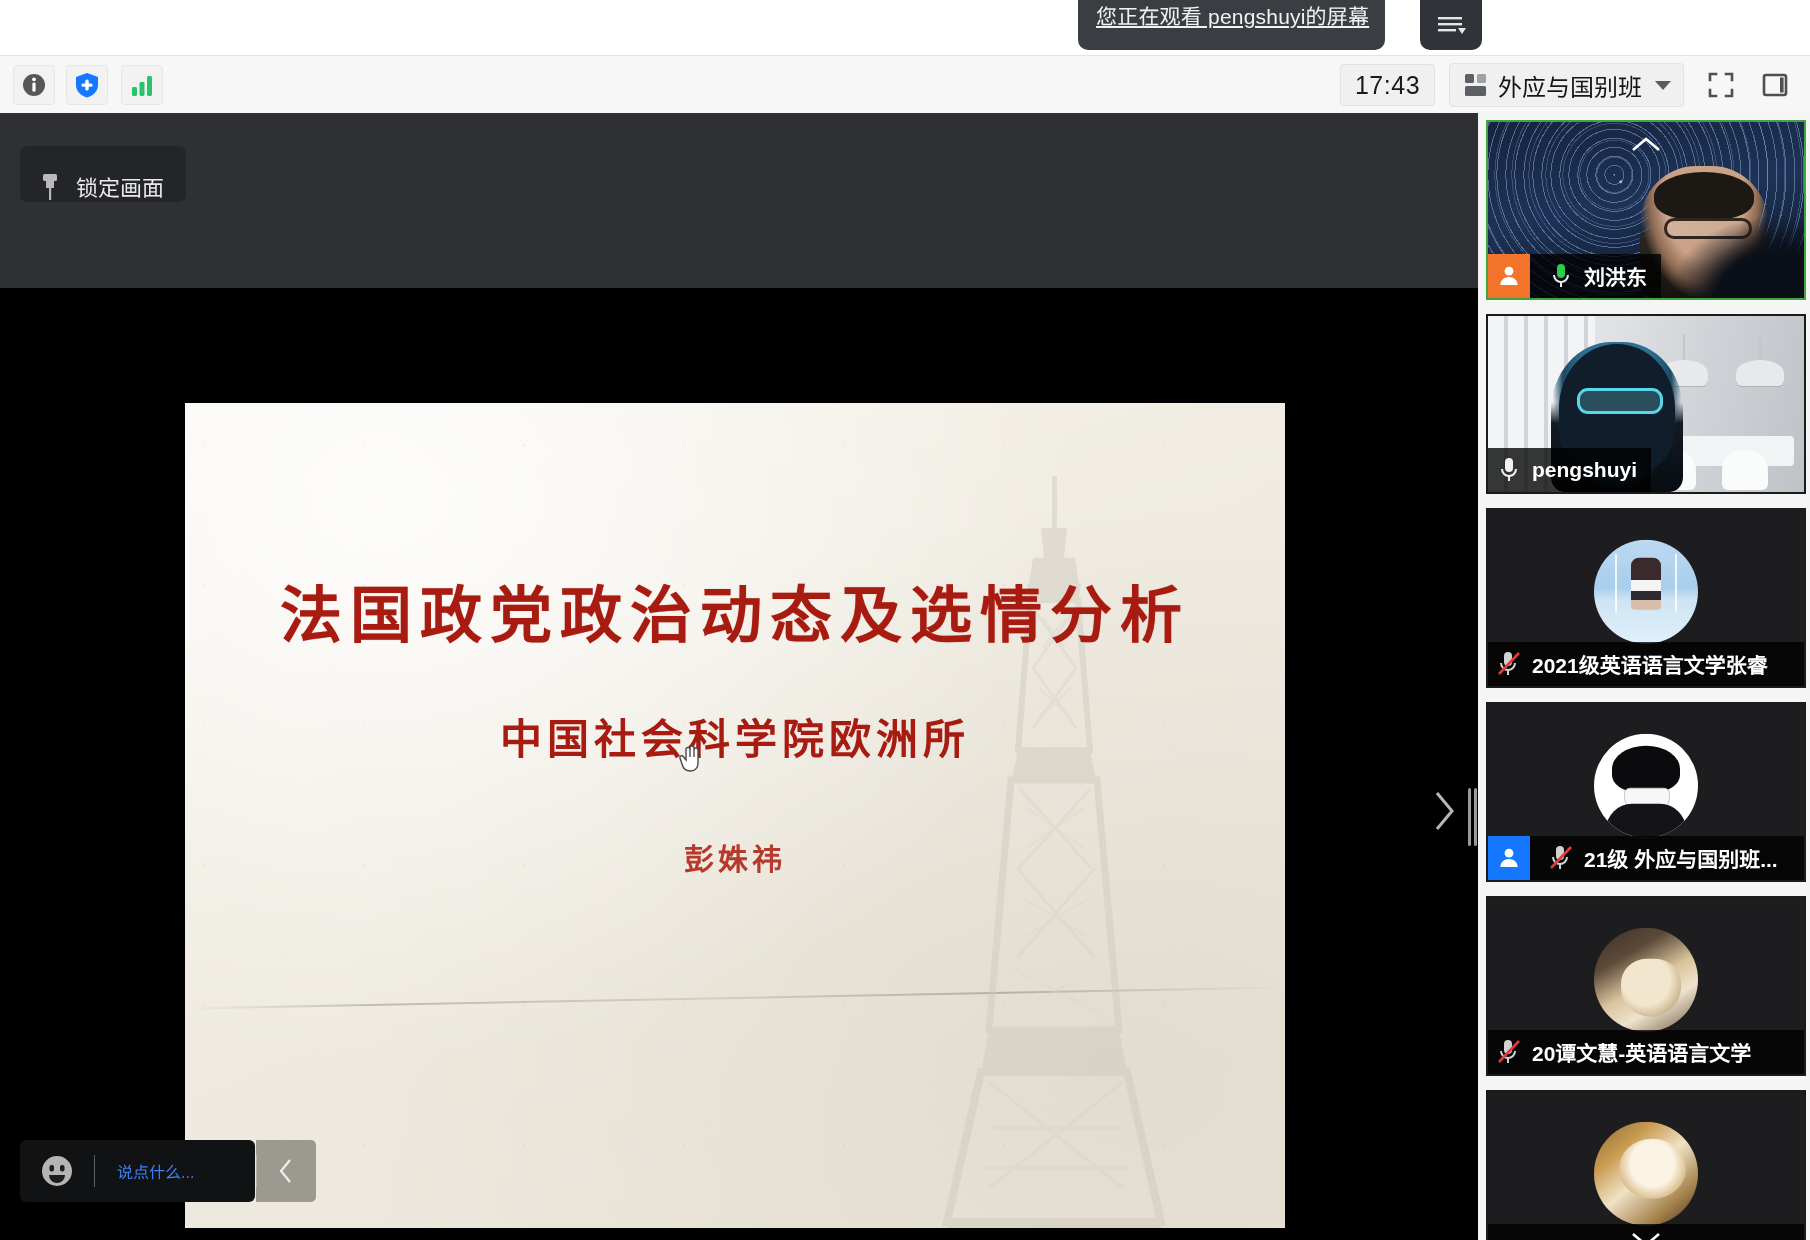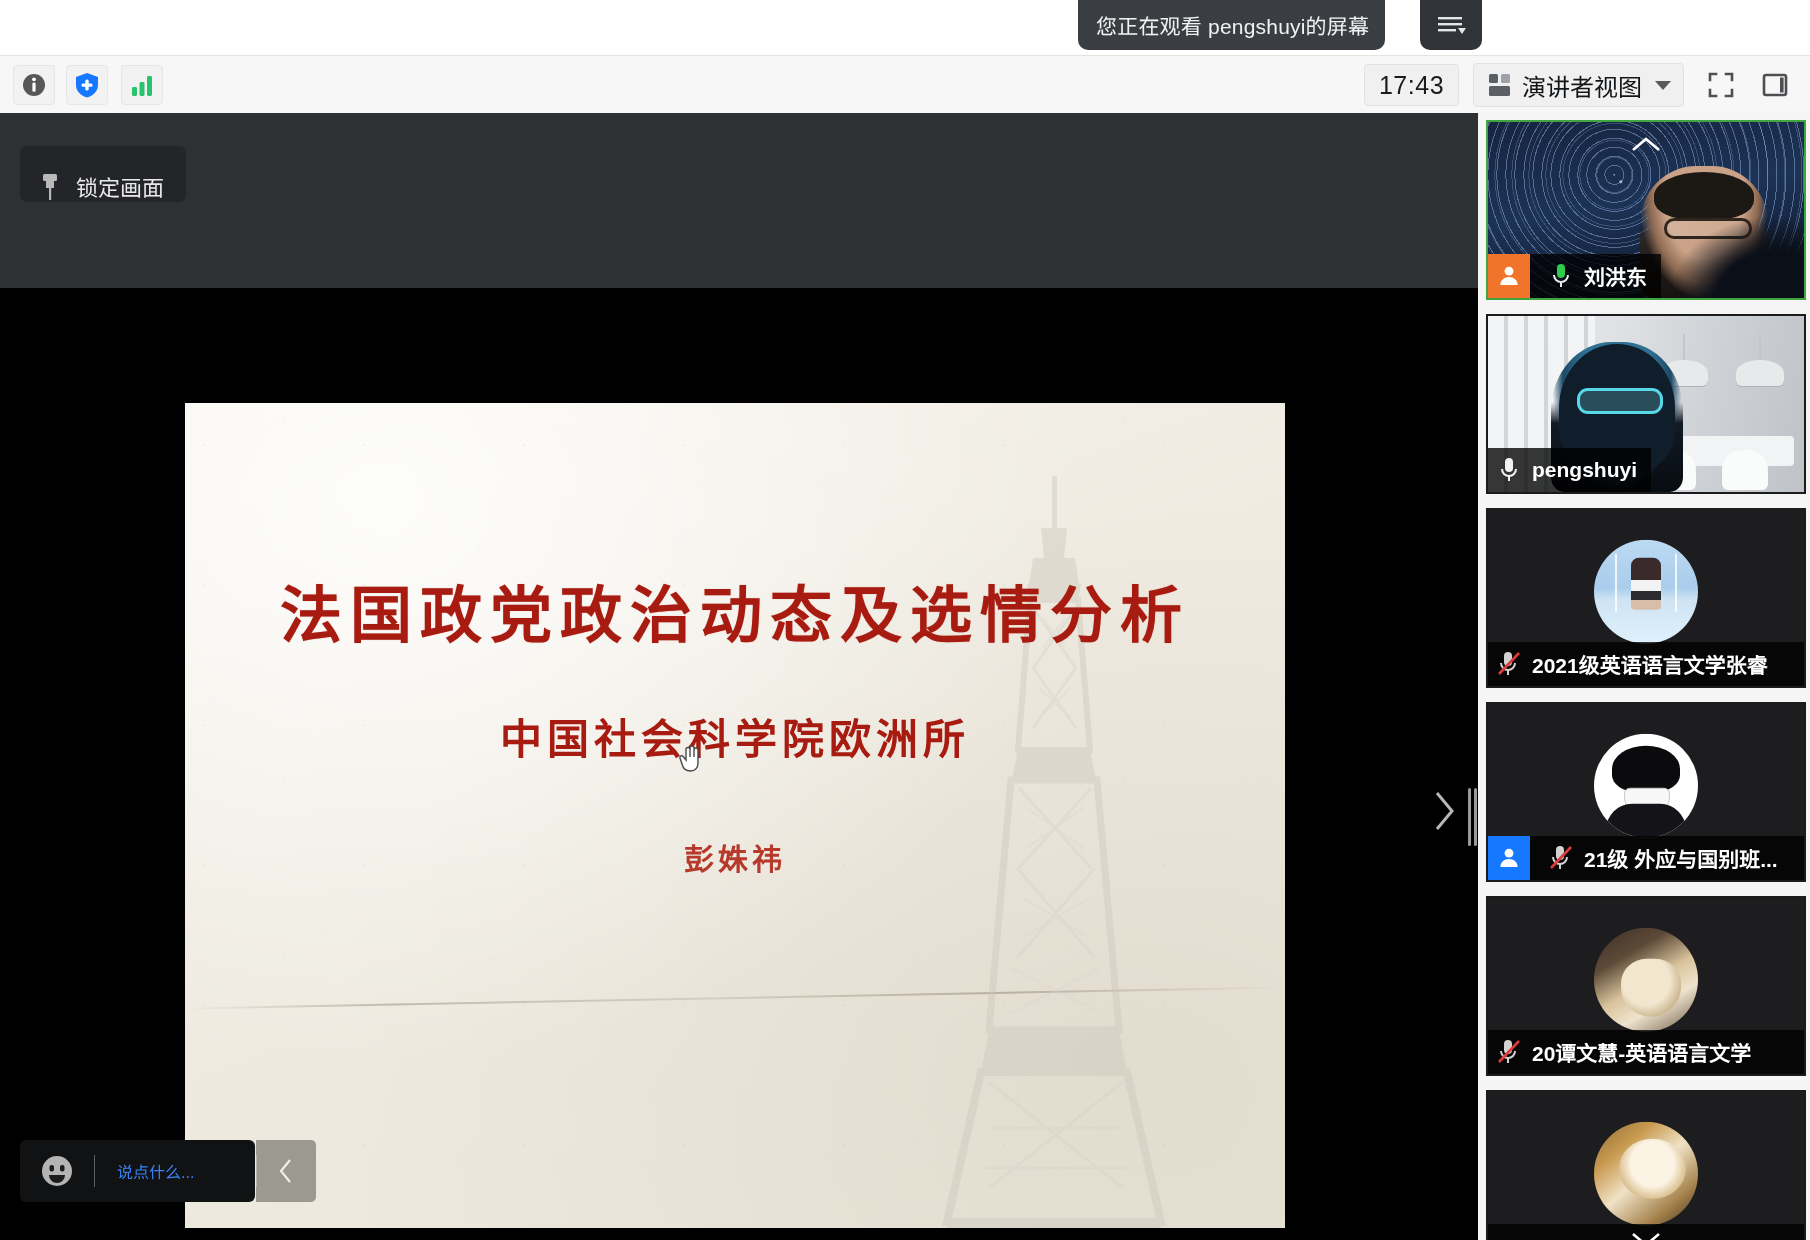--- a/index.html
+++ b/index.html
@@ -11,25 +11,26 @@
   }
   #app { position: relative; width: 1810px; height: 1240px; }
 
   
   .topbar {
     position: absolute; left: 0; top: 0; width: 1810px; height: 55px;
     background: #ffffff;
   }
   .watch-pill {
     position: absolute; left: 1078px; top: 0px;
-    height: 50px; display: flex; align-items: center;
+    height: 50px; display: flex; 
     background: #3a3d42; border-radius: 0 0 10px 10px;
     padding: 0 16px 0 18px;
     color: #f2f2f2; font-size: 21px; letter-spacing: 0.2px;
     white-space: nowrap;
+    text-decoration: underline;
   }
   .watch-menu {
     position: absolute; left: 1420px; top: 0px;
     width: 62px; height: 50px;
     background: #303337; border-radius: 0 0 10px 10px;
     display: flex; align-items: center; justify-content: center;
   }
   .hamburger-svg { display:block; }
 
   
@@ -390,21 +391,21 @@
 
     <div class="tb-right">
       <div class="clock">17:43</div>
 
       <div class="view-select">
         <svg width="26" height="26" viewBox="0 0 26 26">
           <rect x="2" y="2" width="9" height="9" rx="1.5" fill="#5c5f63"></rect>
           <rect x="14" y="2" width="9" height="9" rx="1.5" fill="#9ea1a5"></rect>
           <rect x="2" y="14" width="21" height="10" rx="1.5" fill="#5c5f63"></rect>
         </svg>
-        <span class="vlabel">演讲者视图</span>
+        <span class="vlabel">外应与国别班</span>
         <span class="caret"></span>
       </div>
 
       <div class="icon-btn" id="btn-fullscreen">
         <svg width="30" height="30" viewBox="0 0 30 30">
           <g stroke="#4d4f52" stroke-width="2.6" fill="none" stroke-linecap="square">
             <path d="M4 10 V4 H10"></path>
               <path d="M20 4 H26 V10"></path>
             <path d="M26 20 V26 H20"></path>
               <path d="M10 26 H4 V20"></path>

